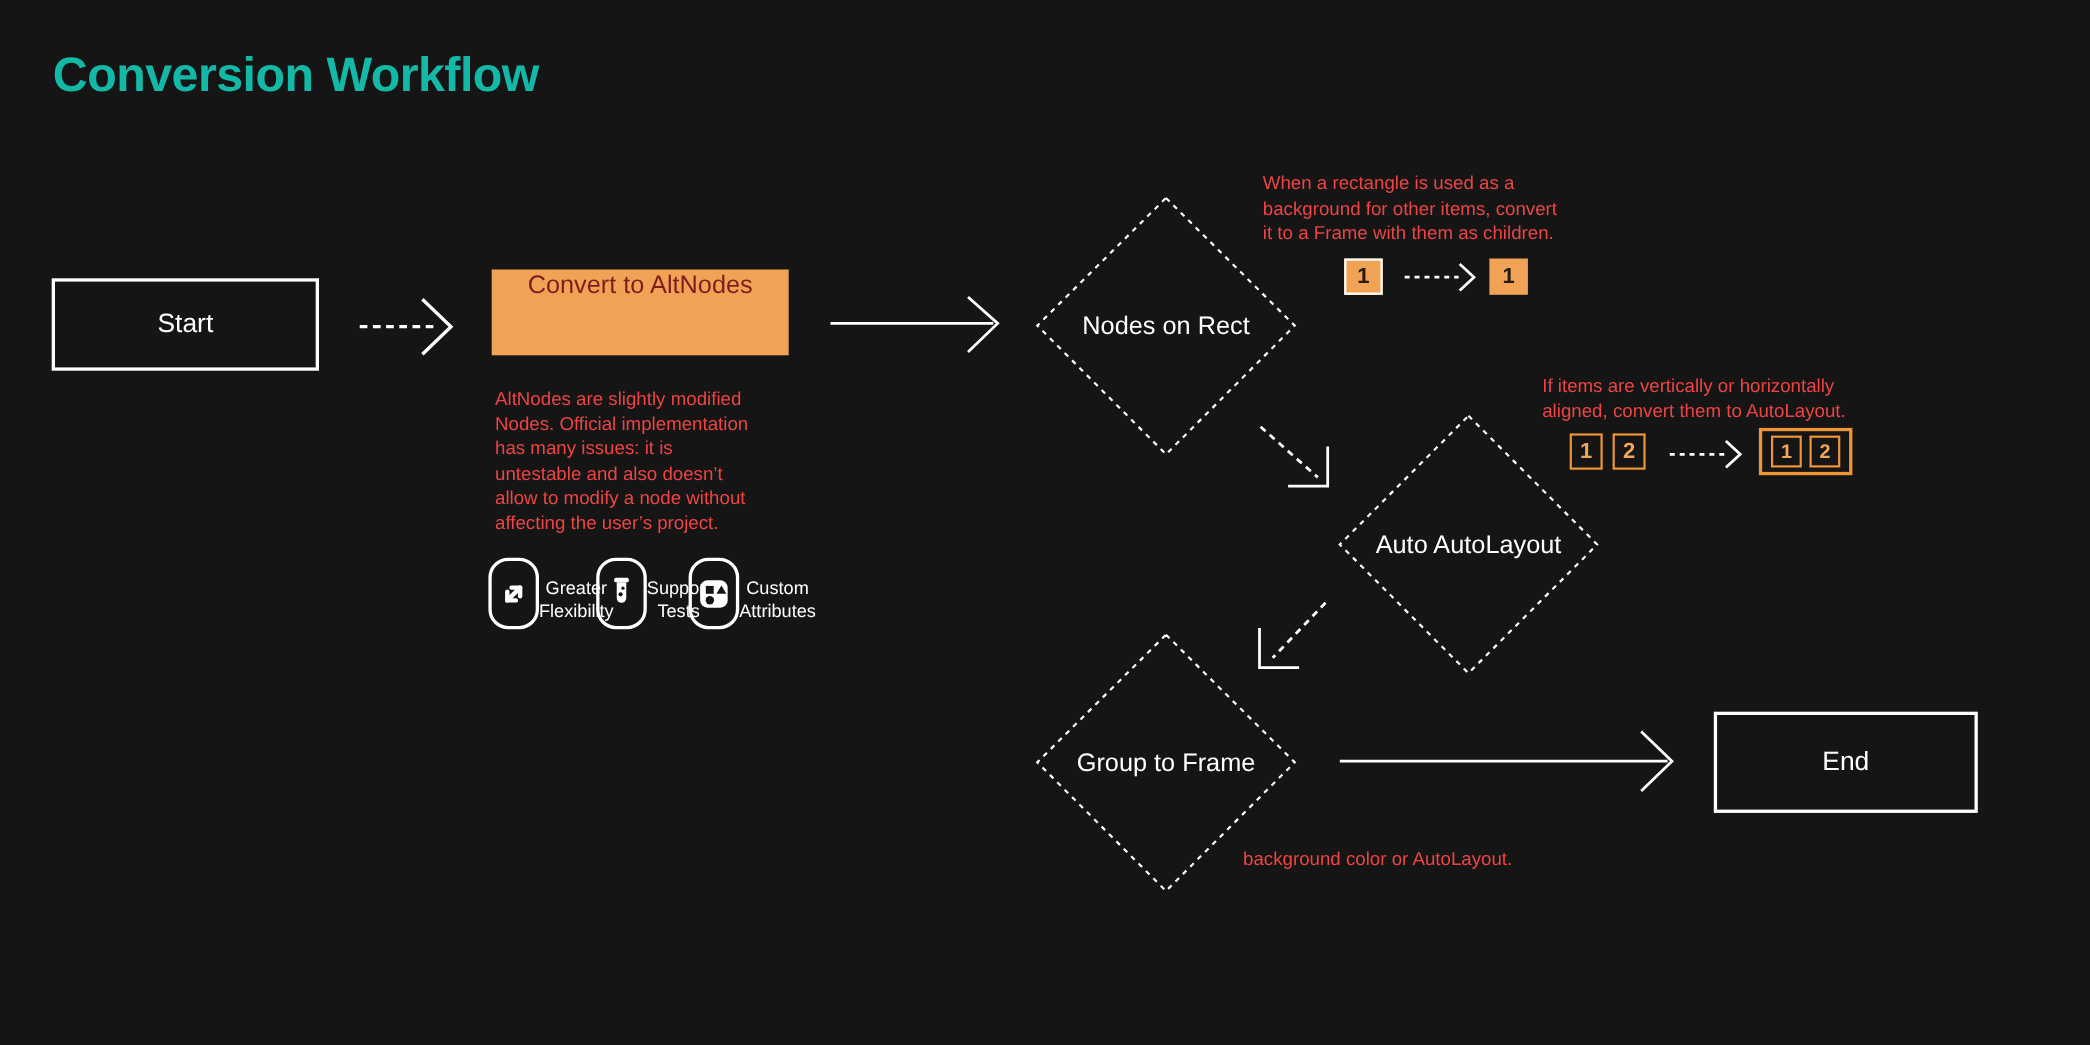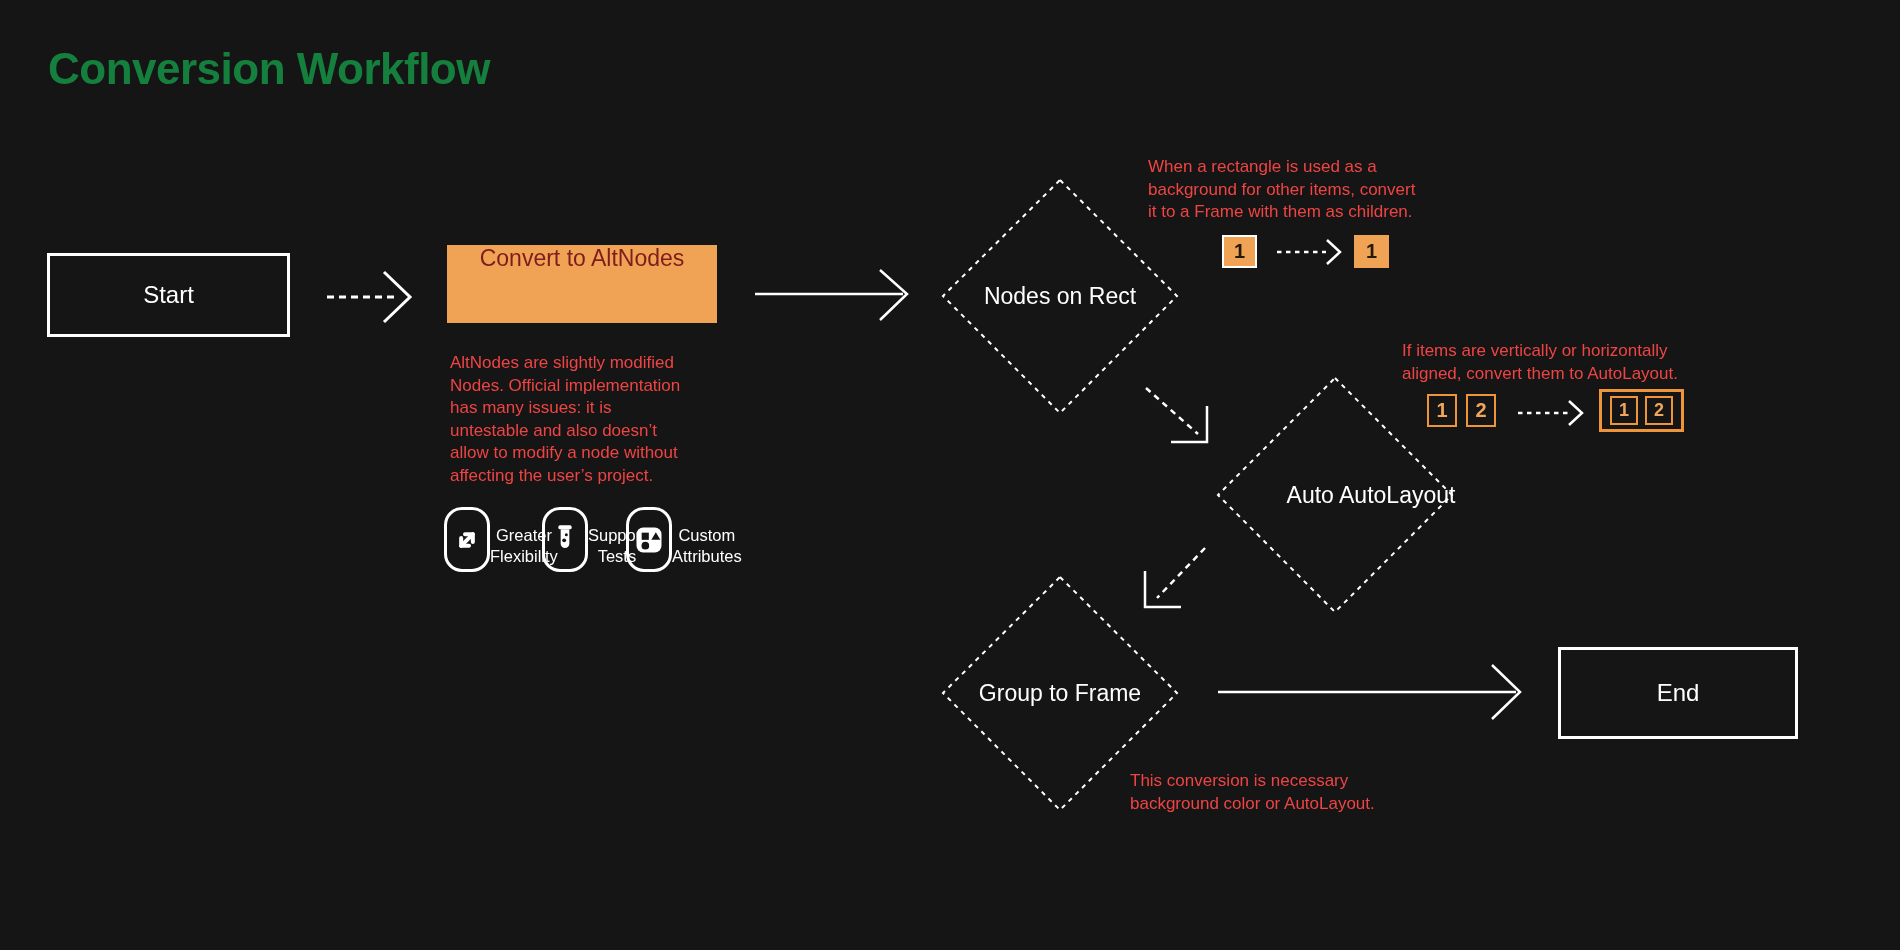--- a/index.html
+++ b/index.html
@@ -2,21 +2,21 @@
 <html><head>
 <meta charset="utf-8">
 <style>
   html,body{margin:0;padding:0;background:#151515;}
   .page{
     position:relative;width:1900px;height:950px;background:#151515;
     font-family:"Liberation Sans", sans-serif;color:#fff;overflow:hidden;
   }
   .page-title{
     position:absolute;left:48px;top:44px;font-size:44px;font-weight:800;
-    letter-spacing:-0.5px;color:#15803d;
+    letter-spacing:-0.5px;color:#14b8a6;
   }
   svg.overlay{position:absolute;left:0;top:0;width:1900px;height:950px;pointer-events:none;}
 
   .term-node{
     position:absolute;border:3px solid #fff;display:flex;align-items:center;justify-content:center;
     font-size:24px;color:#fff;box-sizing:border-box;background:transparent;
   }
   .start-node{left:47px;top:253px;width:243px;height:84px;}
   .end-node{left:1558px;top:647px;width:240px;height:92px;}
 
@@ -178,21 +178,21 @@
         </svg>
       </div>
       <div class="feature-label">
         <div>Custom</div>
         <div>Attributes</div>
       </div>
     </div>
   </div>
 
   <div class="diamond-label" style="left:1060px;top:296px;">Nodes on Rect</div>
-  <div class="diamond-label" style="left:1335px;top:495px;margin-left:36px;">Auto AutoLayout</div>
+  <div class="diamond-label" style="left:1335px;top:495px;">Auto AutoLayout</div>
   <div class="diamond-label" style="left:1060px;top:693px;">Group to Frame</div>
 
   <div class="note rect-note">
     <div>When a rectangle is used as a</div>
     <div>background for other items, convert</div>
     <div>it to a Frame with them as children.</div>
   </div>
   <div class="demo-box-fill bordered" style="left:1222px;top:235px;">
     <span>1</span>
   </div>
@@ -215,21 +215,20 @@
   <div class="autolayout-container">
     <div class="demo-box-outline">
       <span>1</span>
     </div>
     <div class="demo-box-outline">
       <span>2</span>
     </div>
   </div>
 
   <div class="note group-note">
-    <div>This conversion is necessary</div>
     <div>background color or AutoLayout.</div>
   </div>
 
   <div class="term-node end-node">
     <span>End</span>
   </div>
 
 </div>
 
 </body></html>

